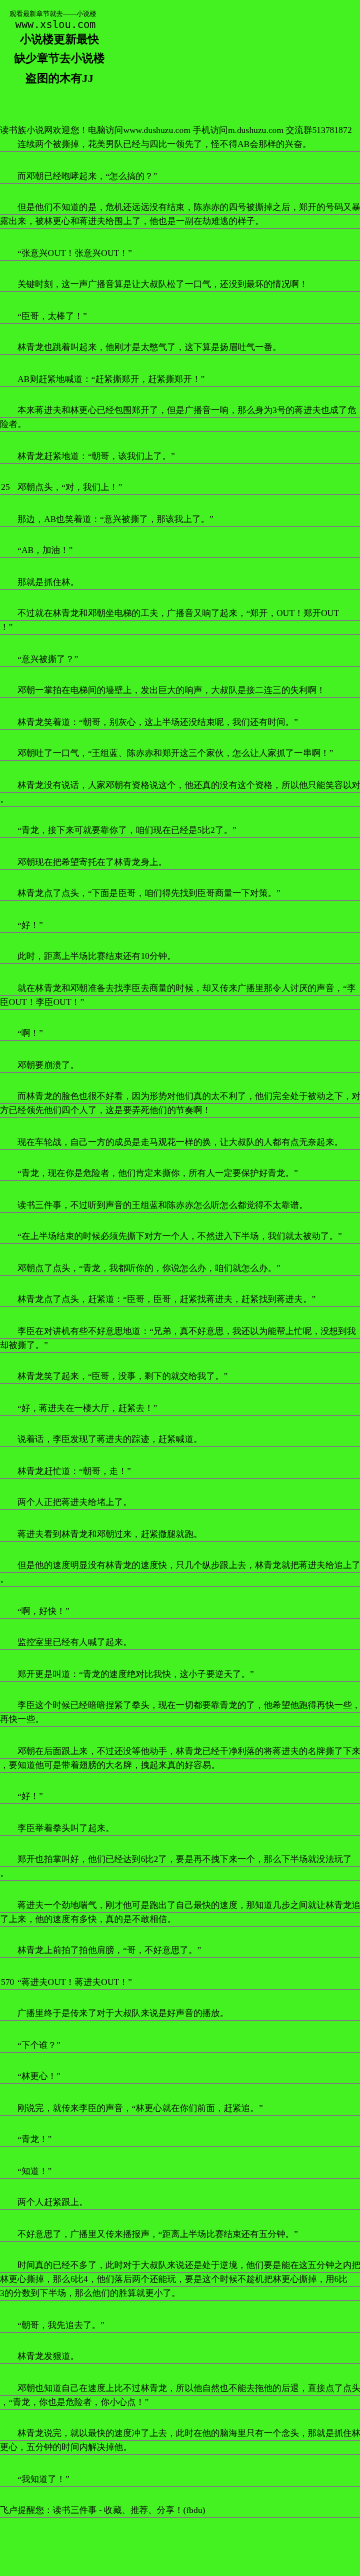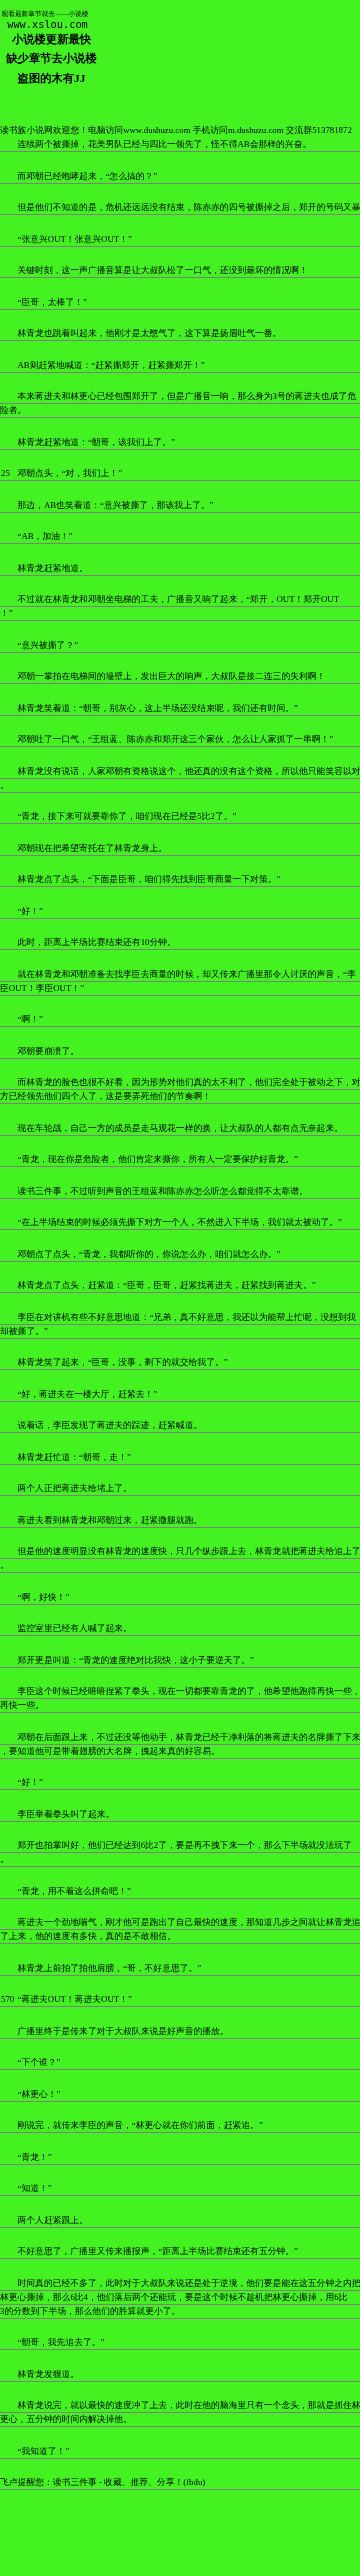--- a/index.html
+++ b/index.html
@@ -3,21 +3,21 @@
 <meta charset="utf-8">
 <style>
   html, body { margin:0; padding:0; background:#44F222; }
   .page {
     position:relative; width:361px; height:2828px;
     background:#44F222; color:#000;
     font-family:"Liberation Serif", serif;
     overflow:hidden;
   }
   
-  .banner { position:absolute; left:0; width:103px; }
+  .banner { position:absolute; left:8px; width:103px; }
   .banner-small { font-size:6.7px; line-height:8.2px; padding-left:1.5px; white-space:nowrap; }
   .banner-url  { font-family:"DejaVu Sans Mono", monospace; font-size:10.3px; line-height:11.3px; padding-left:7.2px; white-space:nowrap; }
   .banner-big  { font-size:11.3px; line-height:19.6px; text-align:center; white-space:nowrap;font-weight:bold; }
   
   .body-text { position:absolute; top:124px; left:0; width:361px; }
   .para { margin-bottom:17.5px; }
   .para:first-child { margin-bottom:0; }
   .row {
     position:relative; height:14px; line-height:13.4px; font-size:8.8px;
     white-space:nowrap; box-sizing:border-box;
@@ -46,20 +46,21 @@
         <div class="row">读书族小说网欢迎您！电脑访问www.dushuzu.com 手机访问m.dushuzu.com 交流群513781872</div>
       </div>
       <div class="para">
         <div class="row first-indent">连续两个被撕掉，花美男队已经与四比一领先了，怪不得AB会那样的兴奋。</div>
       </div>
       <div class="para">
         <div class="row first-indent">而邓朝已经咆哮起来，“怎么搞的？”</div>
       </div>
       <div class="para">
         <div class="row first-indent">但是他们不知道的是，危机还远远没有结束，陈赤赤的四号被撕掉之后，郑开的号码又暴</div>
+        <div class="row">露出来，被林更心和蒋进夫给围上了，他也是一副在劫难逃的样子。</div>
       </div>
       <div class="para">
         <div class="row first-indent">“张意兴OUT！张意兴OUT！”</div>
       </div>
       <div class="para">
         <div class="row first-indent">关键时刻，这一声广播音算是让大叔队松了一口气，还没到最坏的情况啊！</div>
       </div>
       <div class="para">
         <div class="row first-indent">“臣哥，太棒了！”</div>
       </div>
@@ -79,21 +80,21 @@
       <div class="para">
         <div class="row first-indent">邓朝点头，“对，我们上！”<span class="note">25</span></div>
       </div>
       <div class="para">
         <div class="row first-indent">那边，AB也笑着道：“意兴被撕了，那该我上了。”</div>
       </div>
       <div class="para">
         <div class="row first-indent">“AB，加油！”</div>
       </div>
       <div class="para">
-        <div class="row first-indent">林青龙赶紧地道。</div>
+        <div class="row first-indent">那就是抓住林。</div>
       </div>
       <div class="para">
         <div class="row first-indent">不过就在林青龙和邓朝坐电梯的工夫，广播音又响了起来，“郑开，OUT！郑开OUT</div>
         <div class="row">！”</div>
       </div>
       <div class="para">
         <div class="row first-indent">“意兴被撕了？”</div>
       </div>
       <div class="para">
         <div class="row first-indent">邓朝一掌拍在电梯间的墙壁上，发出巨大的响声，大叔队是接二连三的失利啊！</div>
@@ -200,23 +201,20 @@
       </div>
       <div class="para">
         <div class="row first-indent">“好！”</div>
       </div>
       <div class="para">
         <div class="row first-indent">李臣举着拳头叫了起来。</div>
       </div>
       <div class="para">
         <div class="row first-indent">郑开也拍掌叫好，他们已经达到6比2了，要是再不拽下来一个，那么下半场就没法玩了</div>
         <div class="row">。</div>
-      </div>
-      <div class="para">
-        <div class="row first-indent">“青龙，用不着这么拼命吧！”</div>
       </div>
       <div class="para">
         <div class="row first-indent">蒋进夫一个劲地喘气，刚才他可是跑出了自己最快的速度，那知道几步之间就让林青龙追</div>
         <div class="row">了上来，他的速度有多快，真的是不敢相信。</div>
       </div>
       <div class="para">
         <div class="row first-indent">林青龙上前拍了拍他肩膀，“哥，不好意思了。”</div>
       </div>
       <div class="para">
         <div class="row first-indent">“蒋进夫OUT！蒋进夫OUT！”<span class="note">570</span></div>
@@ -250,20 +248,24 @@
         <div class="row">林更心撕掉，那么6比4，他们落后两个还能玩，要是这个时候不趁机把林更心撕掉，用6比</div>
         <div class="row">3的分数到下半场，那么他们的胜算就更小了。</div>
       </div>
       <div class="para">
         <div class="row first-indent">“朝哥，我先追去了。”</div>
       </div>
       <div class="para">
         <div class="row first-indent">林青龙发狠道。</div>
       </div>
       <div class="para">
+        <div class="row first-indent">邓朝也知道自己在速度上比不过林青龙，所以他自然也不能去拖他的后退，直接点了点头</div>
+        <div class="row">，“青龙，你也是危险者，你小心点！”</div>
+      </div>
+      <div class="para">
         <div class="row first-indent">林青龙说完，就以最快的速度冲了上去，此时在他的脑海里只有一个念头，那就是抓住林</div>
         <div class="row">更心，五分钟的时间内解决掉他。</div>
       </div>
       <div class="para">
         <div class="row first-indent">“我知道了！”</div>
       </div>
       <div class="para">
         <div class="row">飞卢提醒您：读书三件事 - 收藏、推荐、分享！(fbdu)</div>
       </div>
     </div>

